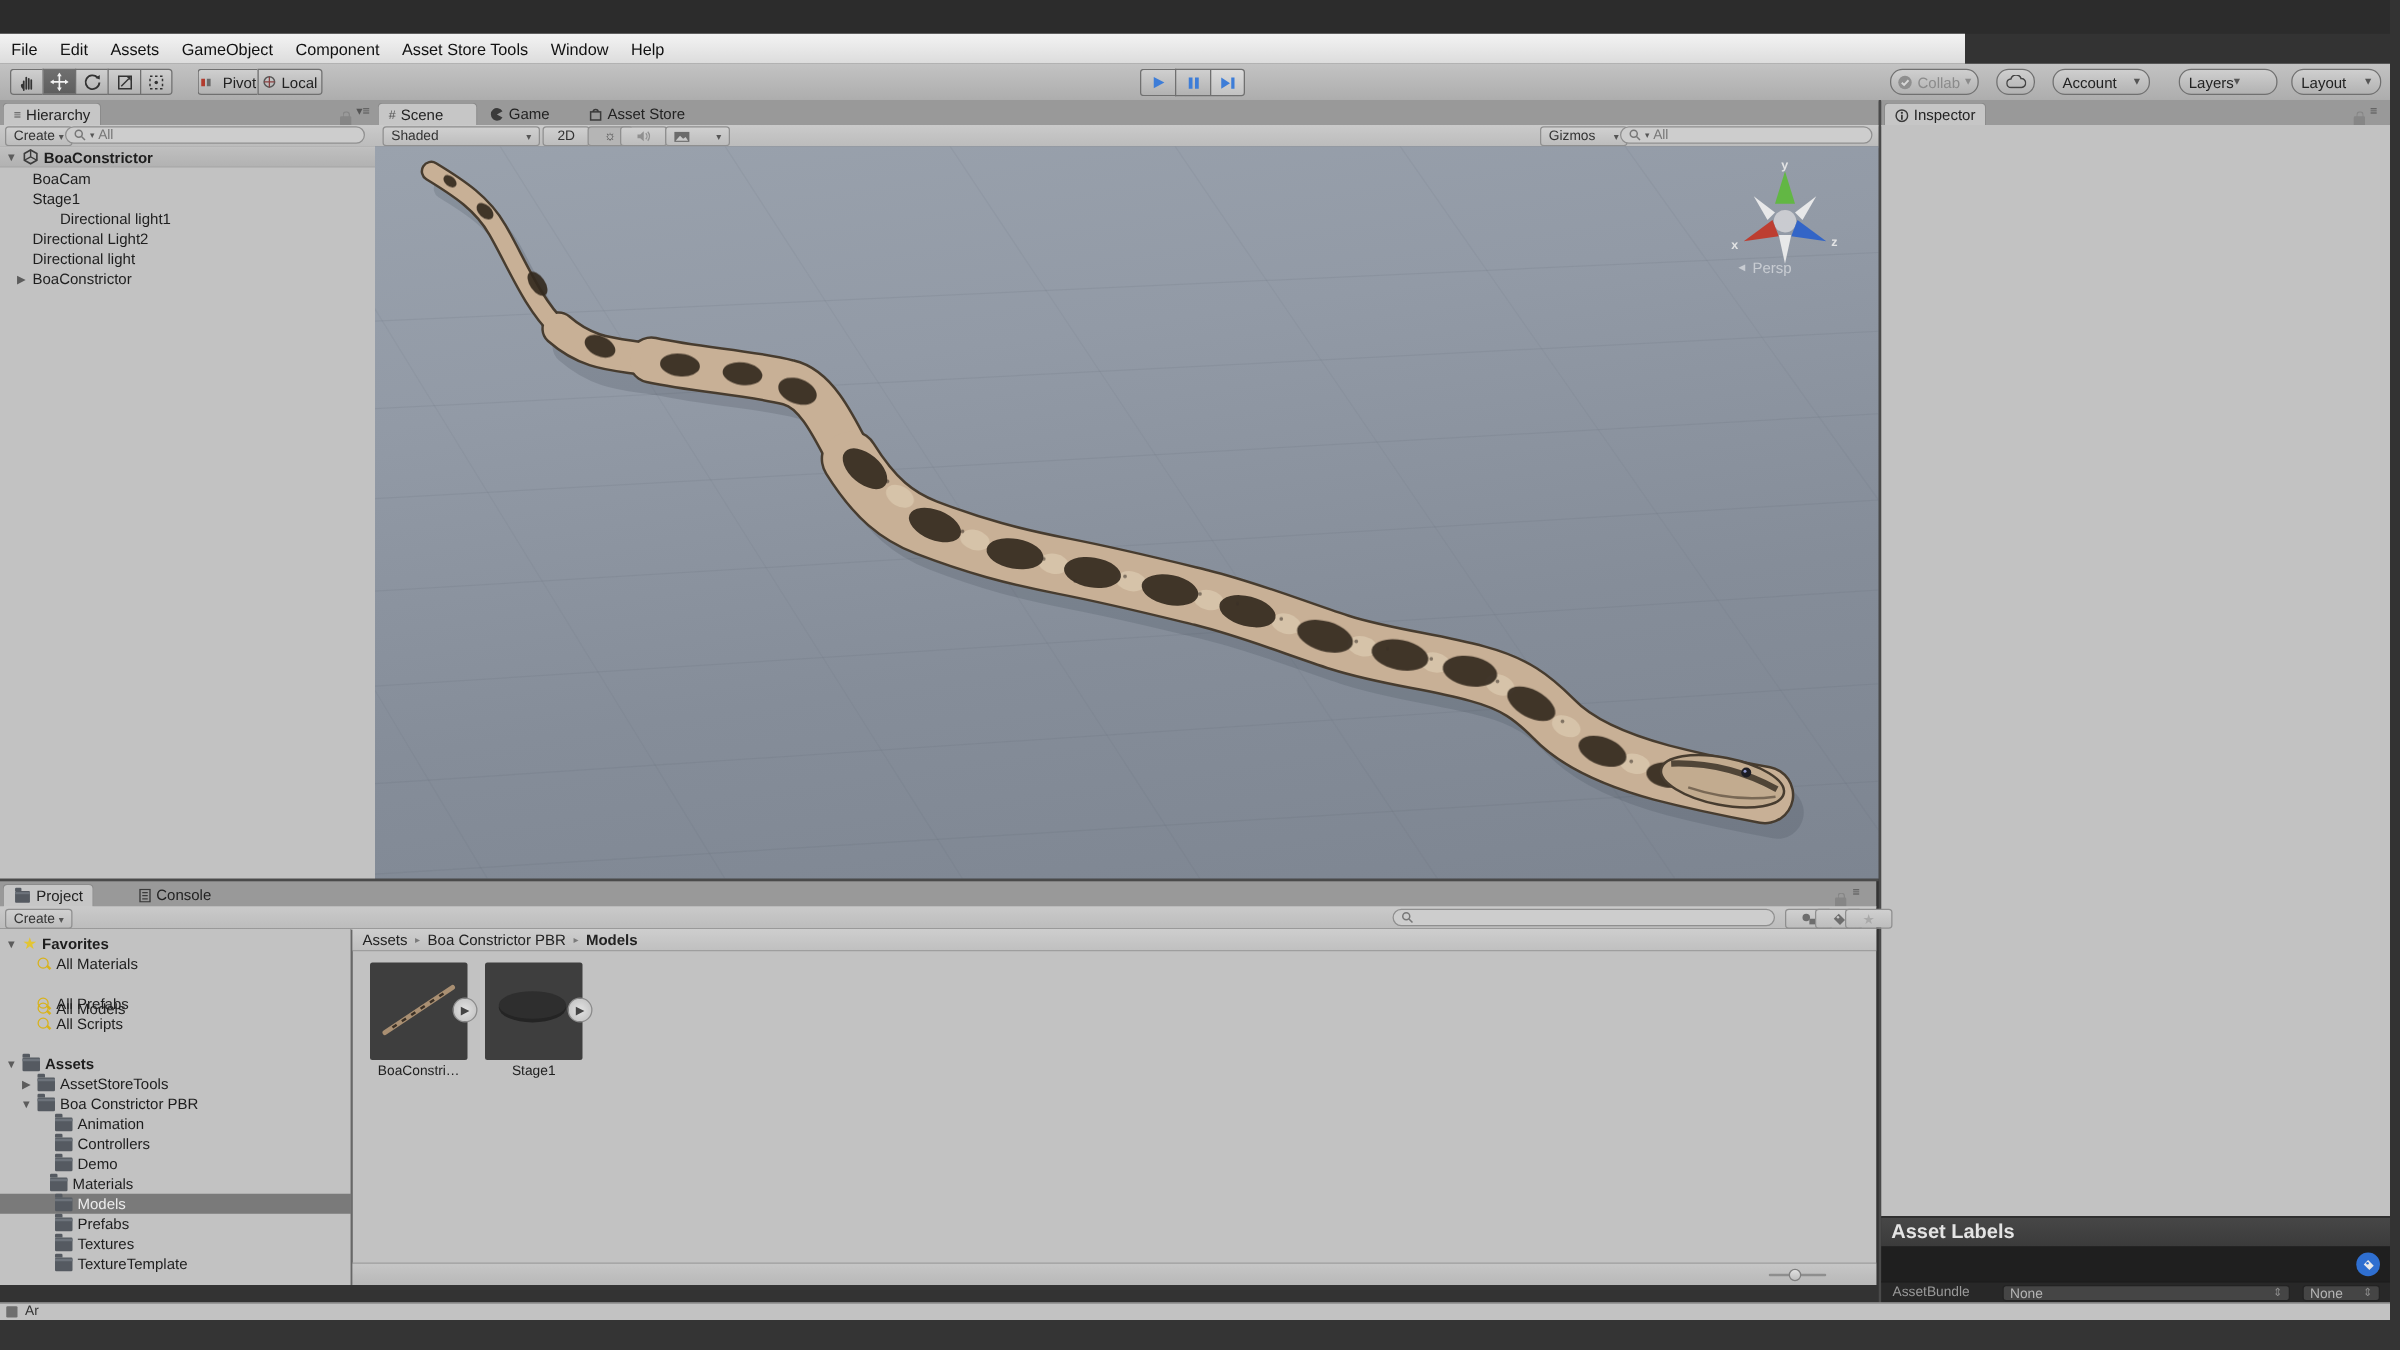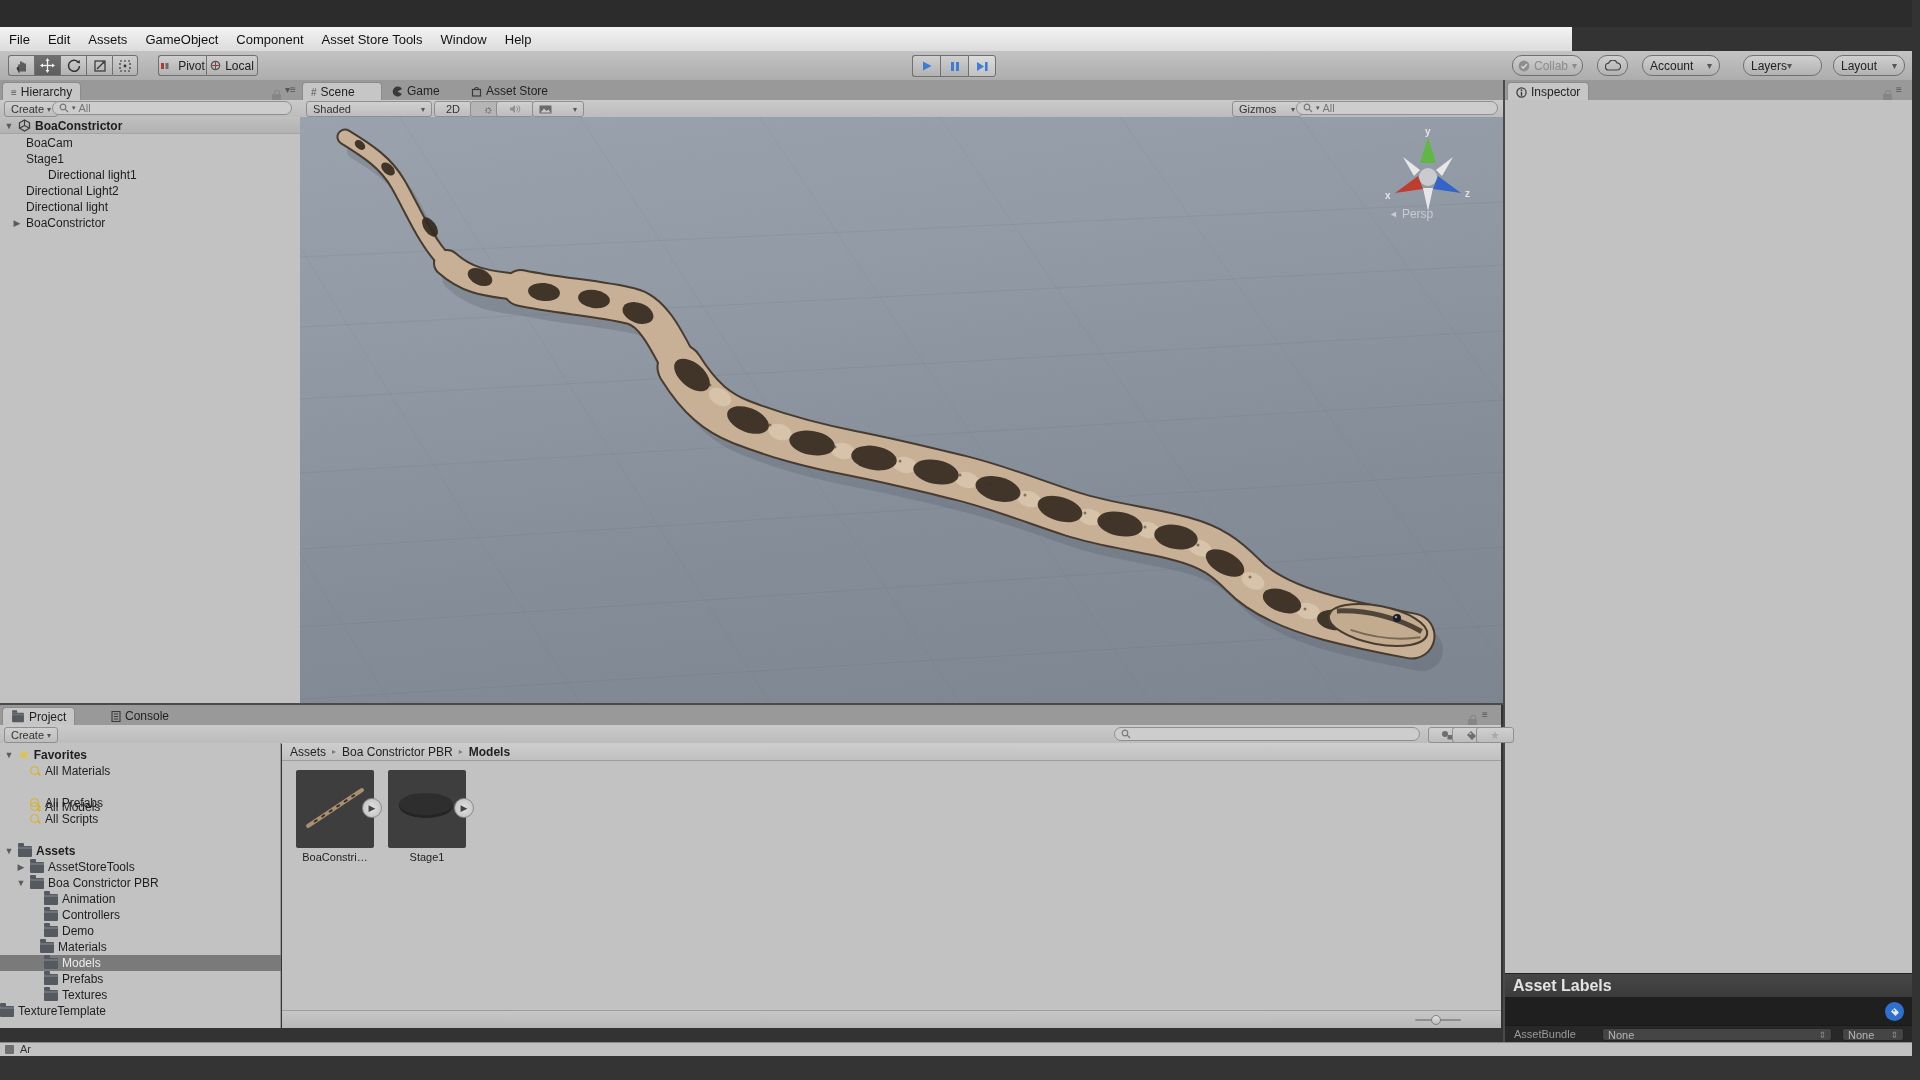--- a/index.html
+++ b/index.html
@@ -572,21 +572,21 @@
           <span>Models</span>
         </div>
       <div class="trow" style="top:228px;padding-left:44px;width:237px;">
           <span class="folder-ic"></span>
           <span>Prefabs</span>
         </div>
       <div class="trow" style="top:244px;padding-left:44px;width:237px;">
           <span class="folder-ic"></span>
           <span>Textures</span>
         </div>
-      <div class="trow" style="top:260px;width:237px;">
+      <div class="trow" style="top:260px;padding-left:44px;width:237px;">
           <span class="folder-ic"></span>
           <span>TextureTemplate</span>
         </div>
     </div>
 
     <div class="abs panel-body" style="left:282px;top:38px;width:1219px;height:285px;">
       <div class="abs crumb" style="left:0;top:0;width:1219px;height:18px;background:linear-gradient(#cecece,#c0c0c0);border-bottom:1px solid #9e9e9e;box-sizing:border-box;">
         <span>Assets</span>
         <span class="glyph" style="font-size:8px;color:#7a7a7a;">▸</span>
         <span>Boa Constrictor PBR</span>

